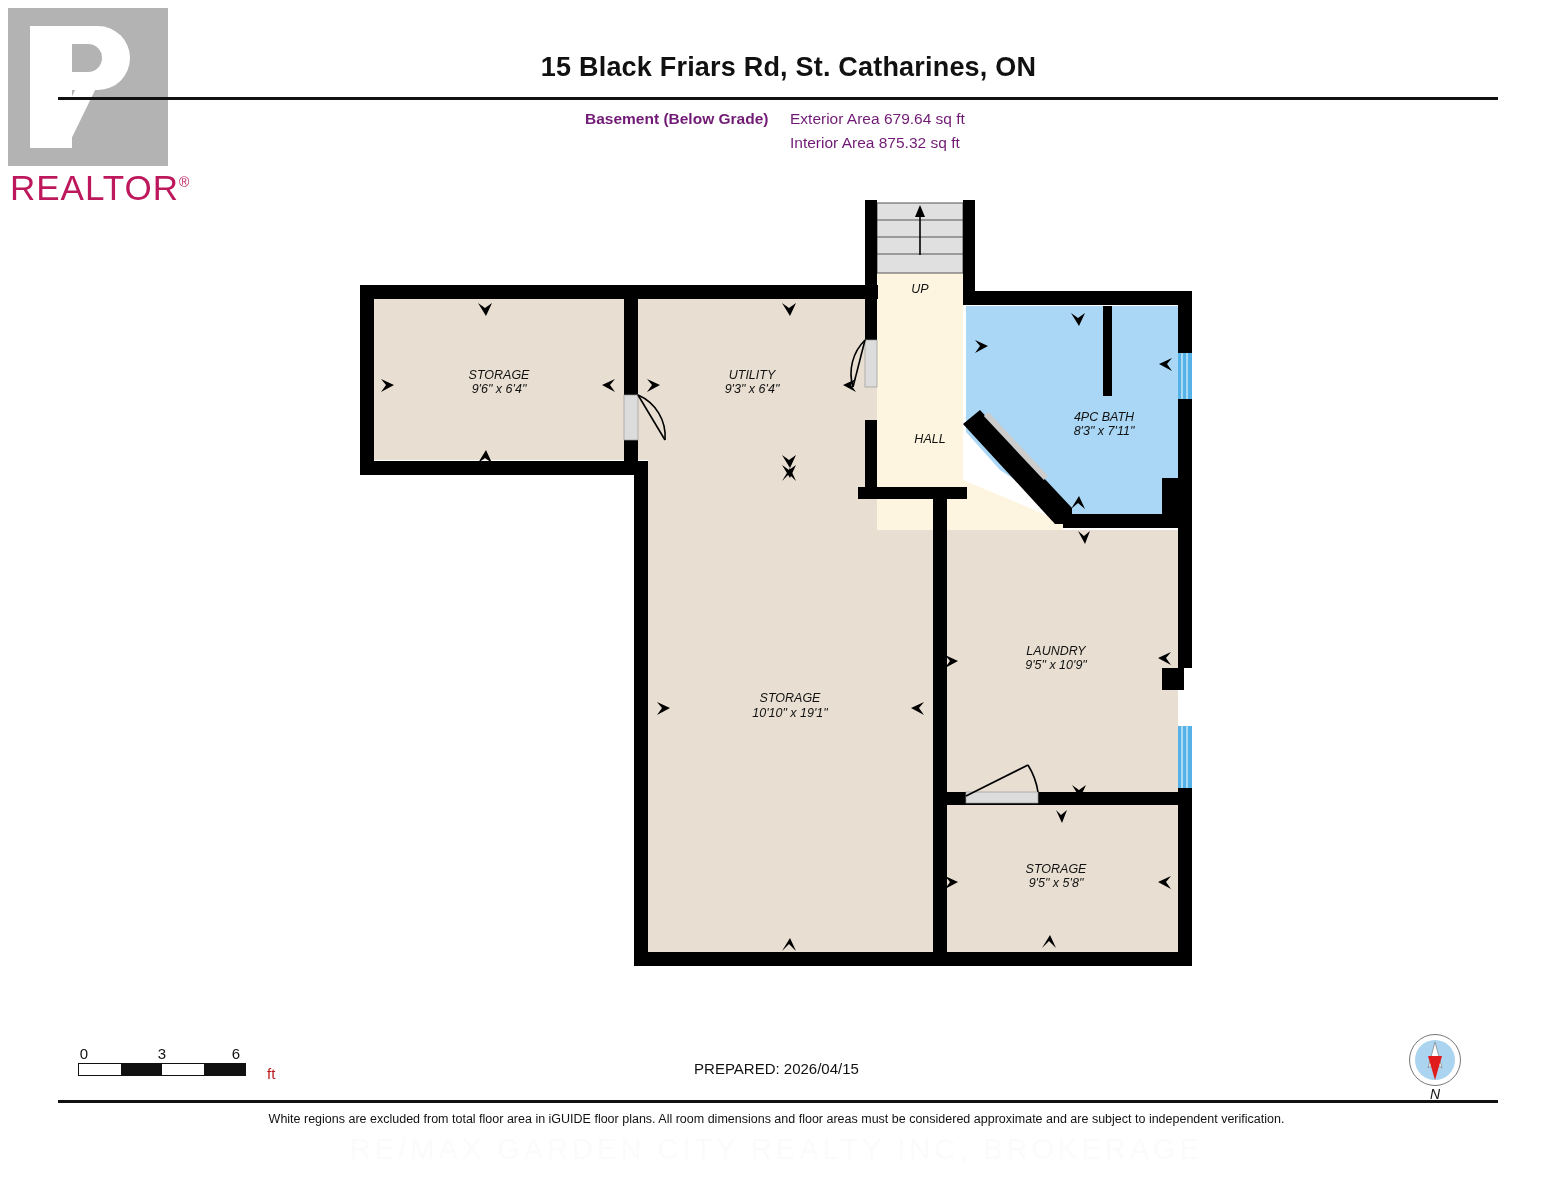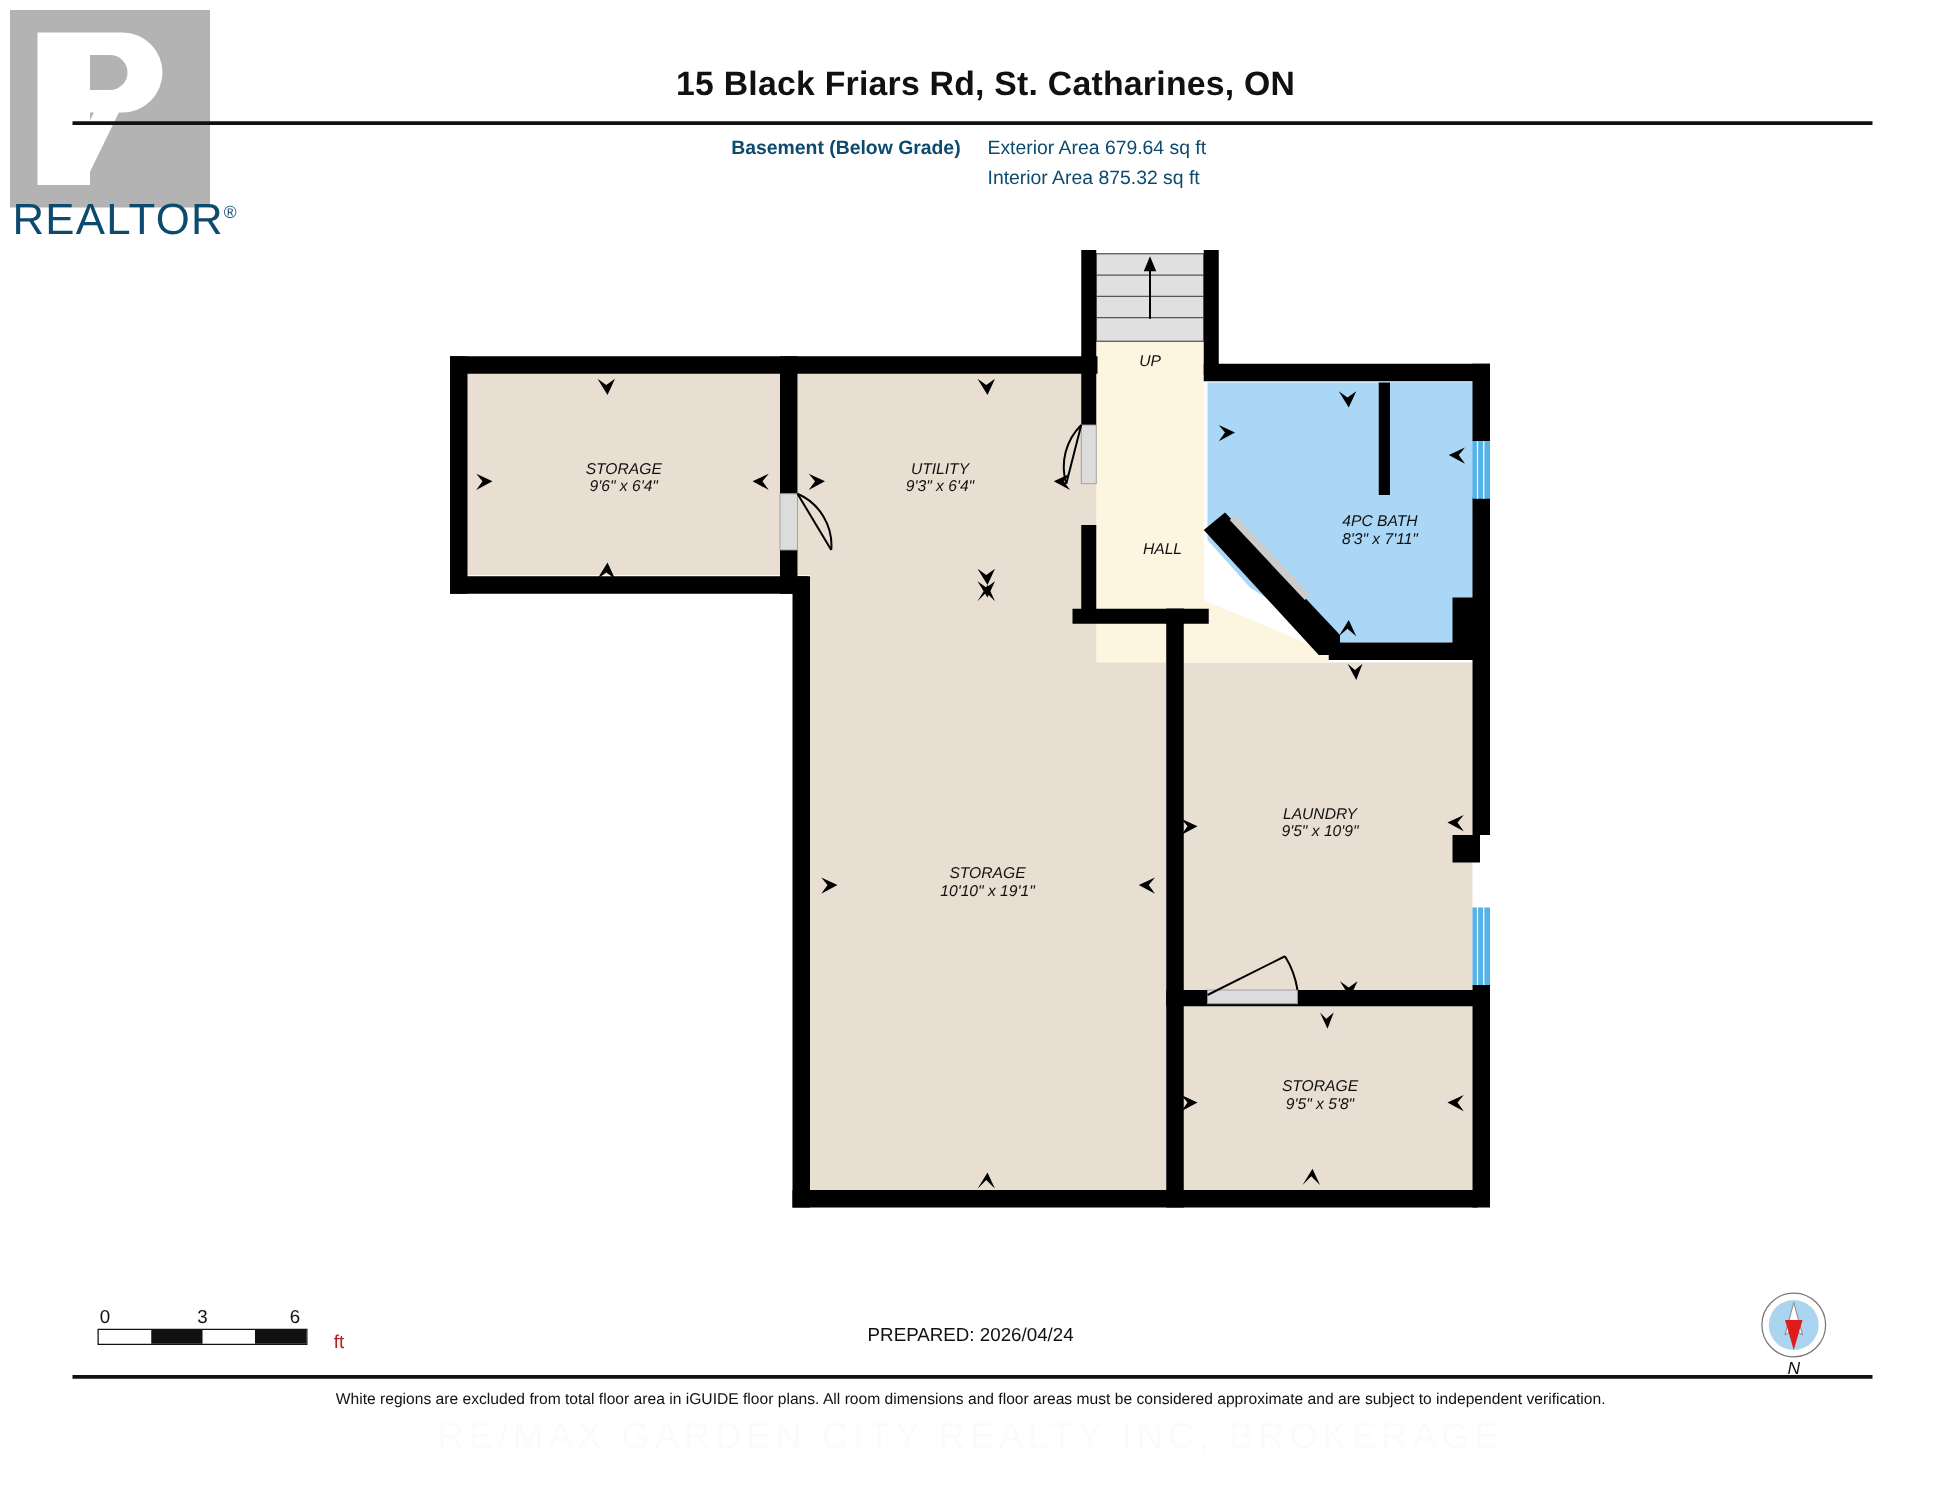--- a/index.html
+++ b/index.html
@@ -53,24 +53,24 @@
   #realtor-logo .rleg {
     position: absolute;
     left: 72px; top: 72px;
     width: 20px; height: 68px;
     background: #ffffff;
     transform: skewX(-26deg);
     transform-origin: top left;
   }
   #realtor-logo .rtext {
     position: absolute;
-    left: 2px; top: 148px;
+    left: 2px; top: 160px;
     font-size: 35px;
     letter-spacing: 1px;
-    color: #0c4a6e;
+    color: #be185d;
     font-family: "Liberation Sans", sans-serif;
     white-space: nowrap;
   }
   #realtor-logo .rtext sup { font-size: 14px; }
 
   
   #plan-title {
     position: absolute;
     left: 0; top: 52px;
     width: 1553px;
@@ -85,21 +85,21 @@
     position: absolute;
     left: 58px; top: 97px;
     width: 1440px;
     height: 3px;
     background: #111111;
   }
   #area-block {
     position: absolute;
     left: 585px; top: 110px;
     font-size: 15.5px;
-    color: #0c4a6e;
+    color: #701a75;
   }
   #area-block .lvl {
     font-weight: bold;
     display: inline-block;
     width: 205px;
   }
   #area-block .ln { margin-bottom: 6px; white-space: nowrap; }
   #area-block .ln2 { margin-left: 205px; }
 
   
@@ -418,21 +418,21 @@
   </div>
   <div class="bar">
     <i></i>
     <i class="on"></i>
     <i></i>
     <i class="on"></i>
   </div>
   <div class="ftlabel">ft</div>
 </div>
 
-<div id="prepared">PREPARED: 2026/04/24</div>
+<div id="prepared">PREPARED: 2026/04/15</div>
 
 <div id="compass">
   <div class="ring"></div>
   <div class="disc"></div>
   <svg width="62" height="52" style="position:absolute;left:0;top:0">
     <polygon points="31,8 38,34 31,29 24,34" fill="#ffffff" stroke="#888888" stroke-width="0.8"></polygon>
     <polygon points="24,22 38,22 31,46" fill="#e01b1b"></polygon>
   </svg>
   <div class="nlabel">N</div>
 </div>

